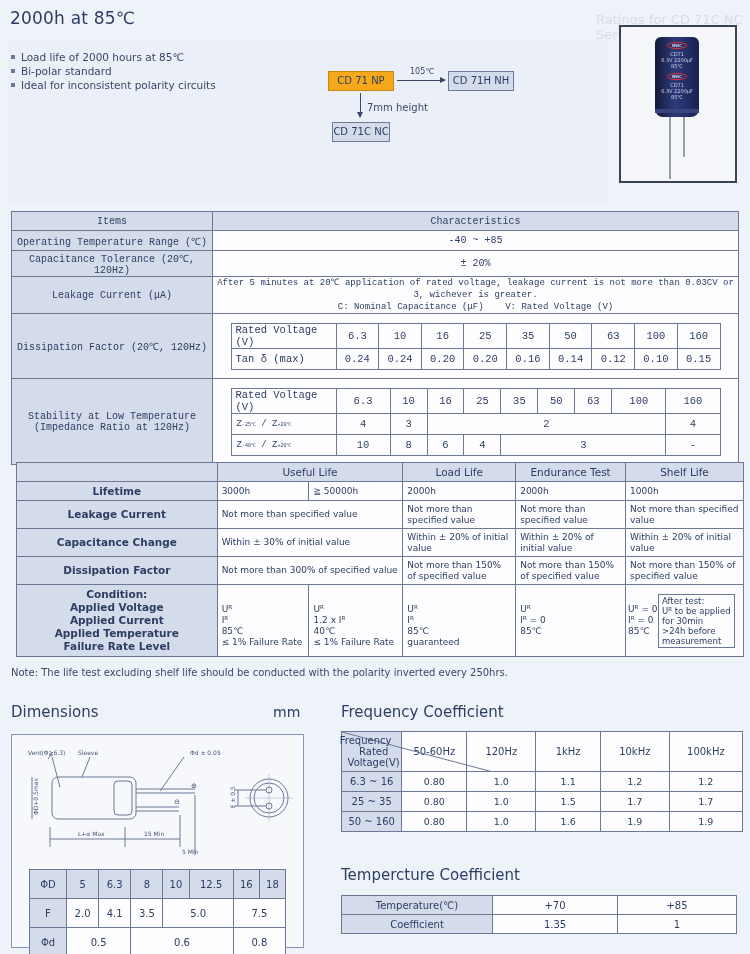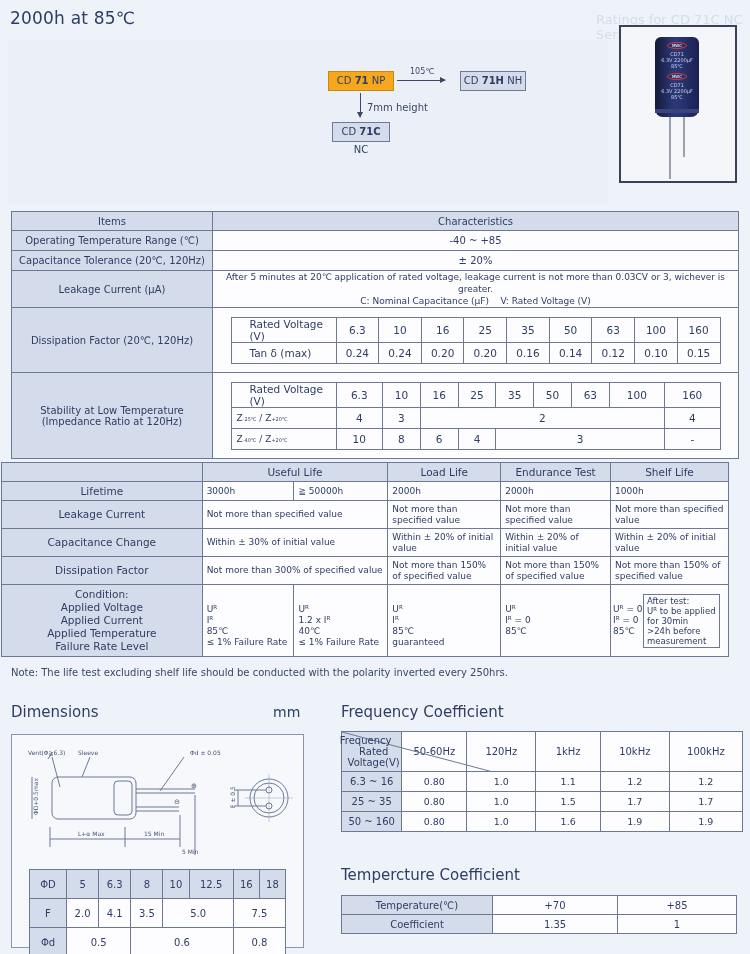--- a/index.html
+++ b/index.html
@@ -15,23 +15,23 @@
   
   .title { position: absolute; left: 10px; top: 8px; font-size: 17px; color: #2e3d63; letter-spacing: 0.2px; }
   .bullets { position: absolute; left: 10px; top: 50px; font-size: 10.5px; color: #3a4766; line-height: 14px; }
   .bullets li { list-style: none; padding-left: 11px; position: relative; }
   .bullets li::before { content: ""; position: absolute; left: 1px; top: 5px; width: 4px; height: 4px; background: #6c7893; }
 
   .ghost { position: absolute; left: 8px; top: 40px; width: 600px; height: 165px; background: #e9eef7; opacity: 0.6; }
   .ghost-title { position: absolute; left: 596px; top: 12px; font-size: 13px; color: #d6dde9; }
 
   .flow-box { position: absolute; height: 20px; font-size: 10px; line-height: 18px; text-align: center; border: 1px solid #6e7a98; color: #2e3d63; }
-  .flow-box b { font-weight: bold; }
+  .flow-box b { font-weight: normal; }
   .flow-np { left: 328px; top: 71px; width: 66px; background: #f5a81c; border-color: #c98610; }
-  .flow-nh { left: 448px; top: 71px; width: 66px; background: #d4dbeb; margin-left: 12px; }
+  .flow-nh { left: 448px; top: 71px; width: 66px; background: #d4dbeb; }
   .flow-nc { left: 332px; top: 122px; width: 58px; background: #d4dbeb; }
   .arrow-h { position: absolute; left: 397px; top: 80px; width: 48px; height: 1px; background: #3a4766; }
   .arrow-h::after { content: ""; position: absolute; right: -1px; top: -3px; border-left: 6px solid #3a4766; border-top: 3.5px solid transparent; border-bottom: 3.5px solid transparent; }
   .arrow-v { position: absolute; left: 360px; top: 93px; width: 1px; height: 24px; background: #3a4766; }
   .arrow-v::after { content: ""; position: absolute; left: -3px; bottom: -1px; border-top: 6px solid #3a4766; border-left: 3.5px solid transparent; border-right: 3.5px solid transparent; }
   .lbl-105 { position: absolute; left: 410px; top: 67px; font-size: 8px; color: #3a4766; }
   .lbl-7mm { position: absolute; left: 367px; top: 102px; font-size: 10px; color: #3a4766; }
 
   .photo { position: absolute; left: 619px; top: 25px; width: 118px; height: 158px; border: 2px solid #3b4258; background: #f4f6fa; }
   .cap-body { position: absolute; left: 34px; top: 10px; width: 44px; height: 80px; border-radius: 6px 6px 8px 8px; background: linear-gradient(90deg,#141a38,#2d3a7a 45%,#1a2050); }
@@ -39,31 +39,31 @@
   .cap-label { position: absolute; left: 0; width: 44px; text-align: center; font-size: 5px; color: #c9d0e6; line-height: 5px; }
   .cap-logo { position: absolute; left: 12px; width: 20px; height: 7px; border: 1px solid #d33; border-radius: 50%; font-size: 4px; color: #fff; text-align: center; line-height: 5px; }
   .lead { position: absolute; width: 2px; background: #9aa0aa; }
 
   
   table { border-collapse: collapse; position: absolute; font-size: 10px; color: #2e3d63; }
   td, th { border: 1px solid #6c7894; font-weight: normal; text-align: center; vertical-align: middle; }
   .hd { background: #d4dbeb; }
   .wt { background: #fdfdff; }
 
-  .t1 { left: 11px; top: 211px; width: 728px; }
+  .t1 { left: 11px; top: 211px; width: 728px; font-family: Liberation Mono, monospace; }
   .t1 > tbody > tr > td:first-child { width: 201px; background: #d4dbeb; }
   .t1 .inner { position: static; border-collapse: collapse; width: 490px; margin: 0 auto; font-size: 10.5px; }
   .t1 .inner td { background: #fdfdff; height: 21px; border: 1px solid #6c7894; }
-  .t1 .inner td.rv { text-align: left; padding-left: 18px; width: 105px; }
+  .t1 .inner td.rv { text-align: left; padding-left: 4px; width: 105px; }
   .t1 .inner td.sub { text-align: left; padding-left: 5px; font-size: 9px; }
   .t1 .inner td.sub small { font-size: 5px; }
 
-  .t2 { left: 1px; top: 462px; width: 728px; font-size: 9px; }
+  .t2 { left: 16px; top: 462px; width: 728px; font-size: 9px; }
   .t2 td { background: #fdfdff; text-align: left; padding: 1px 4px; line-height: 11px; }
-  .t2 td.rowhd { background: #d4dbeb; text-align: center; font-size: 10.5px; width: 201px; }
+  .t2 td.rowhd { background: #d4dbeb; text-align: center; font-size: 10.5px; width: 201px; font-weight: bold; }
   .t2 tr.h td { background: #d4dbeb; text-align: center; font-size: 10.5px; height: 19px; }
 
   .note { position: absolute; left: 11px; top: 667px; font-size: 10px; color: #3a4766; }
 
   .sec-title { position: absolute; font-size: 15px; color: #2e3d63; }
   .mm { position: absolute; left: 273px; top: 704px; font-size: 14px; color: #2e3d63; }
 
   .dim-box { position: absolute; left: 11px; top: 734px; width: 293px; height: 214px; border: 1px solid #8a95b0; background: #f6f8fc; }
   .dim-svg { position: absolute; left: 0; top: 0; }
 
@@ -86,20 +86,25 @@
 </style>
 </head>
 <body>
 
 <div class="page">
 
   <div class="ghost"></div>
   <div class="ghost-title">Ratings for CD 71C NC Series</div>
 
   <div class="title">2000h at 85℃</div>
+  <ul class="bullets">
+    <li>Load life of 2000 hours at 85℃</li>
+    <li>Bi-polar standard</li>
+    <li>Ideal for inconsistent polarity circuits</li>
+  </ul>
 
   <div class="flow-box flow-np"><span>CD </span><b>71</b><span> NP</span></div>
   <div class="arrow-h"></div>
   <div class="lbl-105">105℃</div>
   <div class="flow-box flow-nh"><span>CD </span><b>71H</b><span> NH</span></div>
   <div class="arrow-v"></div>
   <div class="lbl-7mm">7mm height</div>
   <div class="flow-box flow-nc"><span>CD </span><b>71C</b><span> NC</span></div>
 
   <div class="photo">

